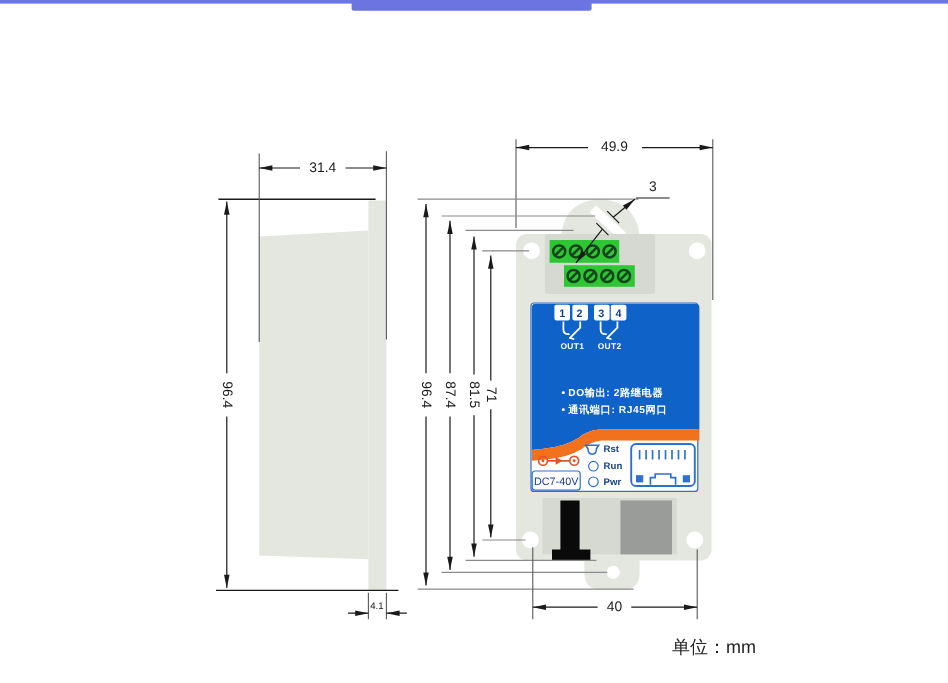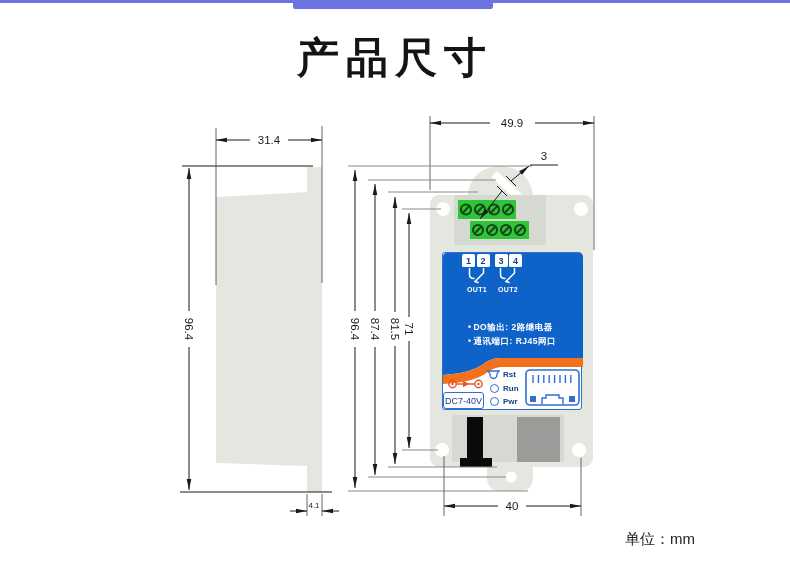--- a/index.html
+++ b/index.html
@@ -12,21 +12,21 @@
   html,body{width:790px;height:569px;background:#fff;overflow:hidden;
     font-family:"Liberation Sans","DejaVu Sans",sans-serif;}
   .stage{position:absolute;left:0;top:0;width:790px;height:569px;background:#fff;}
 
   .top-line{position:absolute;left:0;top:0;width:790px;height:3px;background:var(--accent_bar);}
   .top-thick{position:absolute;left:293px;top:0;width:200px;height:9px;background:var(--accent_bar);border-radius:0 0 2px 2px;}
 
   .page-title{position:absolute;left:0;top:30px;width:790px;text-align:center;
     font-size:42px;font-weight:800;letter-spacing:7px;color:#141414;}
 
-  .unit-label{position:absolute;left:560px;top:530px;width:200px;text-align:center;
+  .unit-label{position:absolute;left:560px;top:530px;width:200px;text-align:left;
     font-size:15px;color:#222;}
 
   svg.drawing{position:absolute;left:0;top:0;width:790px;height:569px;}
   .dim{stroke:var(--dim_line);stroke-width:1;fill:none;}
   .ext{stroke:#555;stroke-width:0.9;fill:none;}
   .ldr{stroke:var(--leader_gray);stroke-width:1;fill:none;}
   .edge{stroke:#1a1a1a;stroke-width:1.2;fill:none;}
   .dimtxt{font-family:"Liberation Sans",sans-serif;font-size:11.5px;fill:#1a1a1a;
     text-anchor:middle;dominant-baseline:central;}
   .dimtxt-sm{font-family:"Liberation Sans",sans-serif;font-size:8px;fill:#1a1a1a;
@@ -66,21 +66,20 @@
   .rj45{position:absolute;left:82px;top:116px;width:56px;height:38px;}
 </style>
 </head>
 <body>
 
 <div class="stage">
 
   <div class="top-line"></div>
   <div class="top-thick"></div>
 
-  <h1 class="page-title">产品尺寸</h1>
 
   <svg class="drawing" viewBox="0 0 790 569">
     <defs>
       <marker id="arw" viewBox="0 0 12 6" refX="11.5" refY="3" markerWidth="12" markerHeight="6" markerUnits="userSpaceOnUse" orient="auto-start-reverse">
         <path d="M0.5,0.7 L11.5,3 L0.5,5.3 Z" fill="#1a1a1a"></path>
       </marker>
     </defs>
 
     <g>
       <path d="M216,197 L307,192 L307,466 L216,463 Z" fill="var(--body_gray)"></path>

